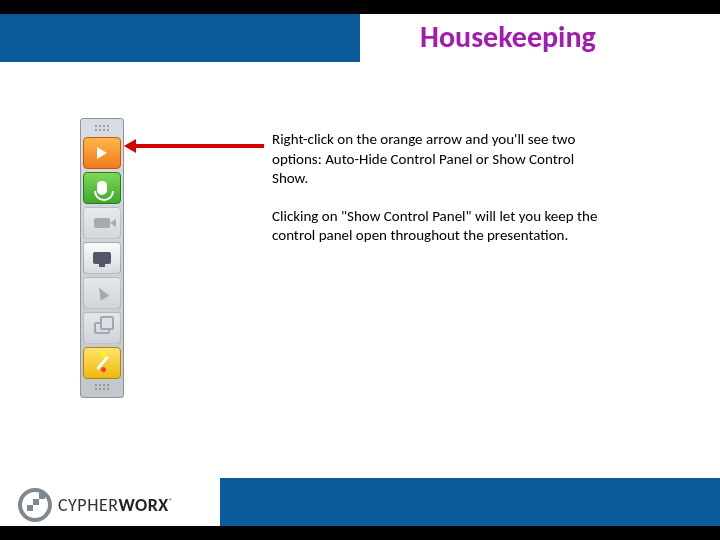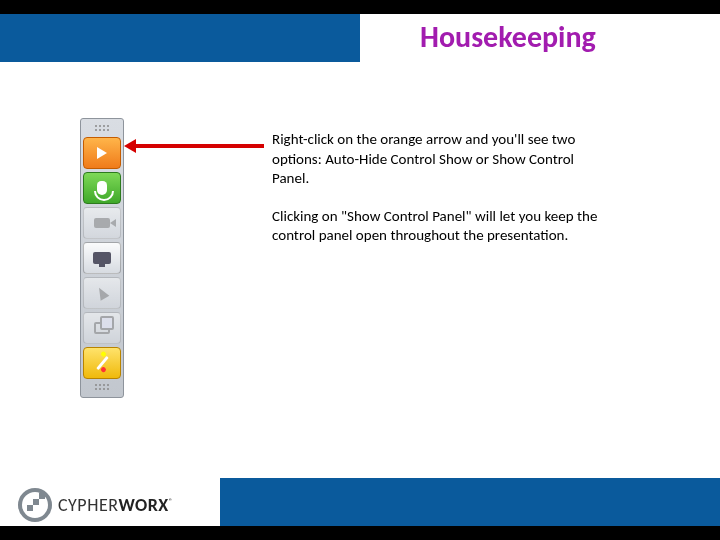--- a/index.html
+++ b/index.html
@@ -275,21 +275,21 @@
         <span class="grip-dot"></span>
         <span class="grip-dot"></span>
         <span class="grip-dot"></span>
       </div>
   </div>
 </div>
 
 <div class="red-arrow"></div>
 
 <div class="body-text">
-  <p>Right-click on the orange arrow and  you'll see two options: Auto-Hide Control Show or Show Control Panel.</p>
+  <p>Right-click on the orange arrow and  you'll see two options: Auto-Hide Control Panel or Show Control Show.</p>
   <p>Clicking on "Show Control Panel" will let you keep the control panel open throughout the presentation.</p>
 </div>
 
 <div class="footer-bar"></div>
 <div class="footer-dark"></div>
 
 <div class="logo">
   <div class="logo-mark"></div>
   <div class="logo-text">
     <span>CYPHER</span><b>WORX</b><span class="logo-sub">®</span>

